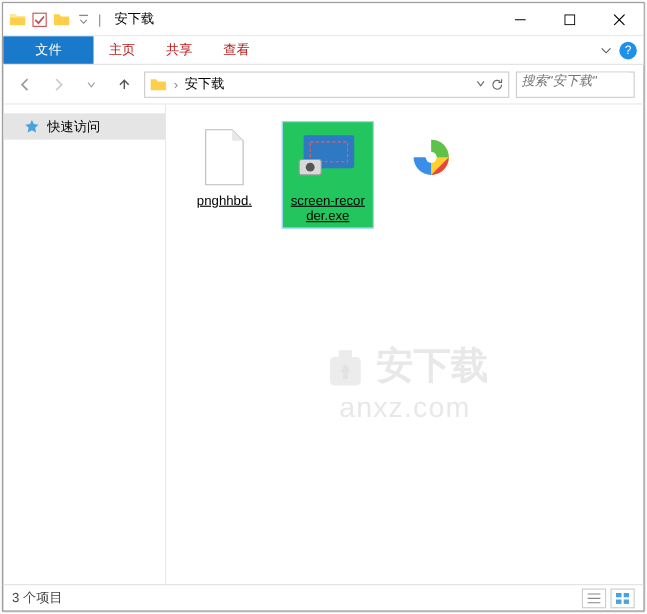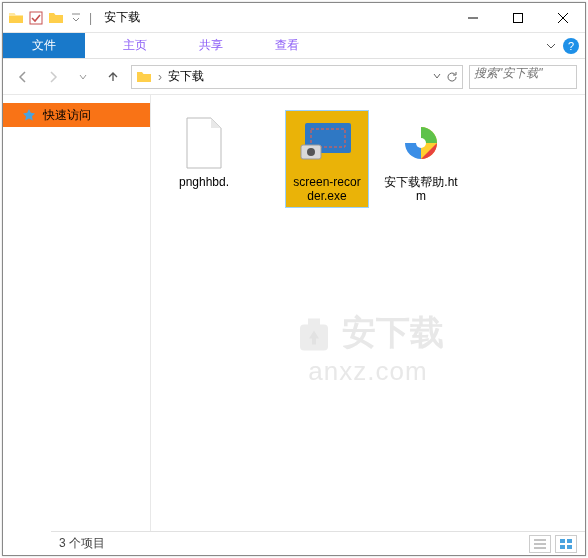--- a/index.html
+++ b/index.html
@@ -5,49 +5,49 @@
 * { margin: 0; padding: 0; box-sizing: border-box; font-family: "Microsoft YaHei", "Segoe UI", sans-serif; font-size: 12px; }
 body { background: #fff; width: 588px; height: 558px; overflow: hidden; }
 .window { width: 584px; height: 554px; margin: 2px; border: 1px solid #888; background: #fff; display: flex; flex-direction: column; box-shadow: 0 0 2px rgba(0,0,0,.2); }
 .titlebar { height: 30px; display: flex; align-items: center; background: #fff; border-bottom: 1px solid #e5e5e5; }
 .tb-left { display: flex; align-items: center; gap: 2px; padding-left: 4px; }
 .tb-icon { width: 18px; height: 18px; display: flex; align-items: center; justify-content: center; }
 .tb-title { margin-left: 8px; font-size: 12px; color: #000; }
 .tb-spacer { flex: 1; }
 .tb-sys { display: flex; }
 .tb-btn { width: 45px; height: 29px; display: flex; align-items: center; justify-content: center; color: #000; }
-.ribbon-tabs { height: 26px; display: flex; align-items: stretch; background: #fff; border-bottom: 1px solid #e1e1e1; gap: 24px; }
-.ribbon-tab { padding: 0 14px; display: flex; align-items: center; color: #8b5cf6; cursor: default; }
+.ribbon-tabs { height: 26px; display: flex; align-items: stretch; background: #fff; border-bottom: 1px solid #e1e1e1; }
+.ribbon-tab { padding: 0 14px; display: flex; align-items: center; color: #b91c1c; cursor: default; }
 .ribbon-tab.file { background: #1979ca; color: #fff; }
 .ribbon-right { margin-left: auto; display: flex; align-items: center; padding-right: 6px; gap: 6px; }
 .chev { color: #555; }
 .help { width: 16px; height: 16px; border-radius: 50%; background: #1e90e8; color: #fff; display: flex; align-items: center; justify-content: center; font-size: 11px; }
 .navbar { height: 36px; display: flex; align-items: center; gap: 6px; padding: 0 8px; border-bottom: 1px solid #e8e8e8; }
 .nav-arrow { width: 24px; height: 24px; display: flex; align-items: center; justify-content: center; color: #999; }
 .nav-up { color: #555; }
 .addr { flex: 1; height: 24px; border: 1px solid #ccc; display: flex; align-items: center; padding: 0 4px; gap: 6px; }
 .addr-sep { color: #888; }
 .addr-right { display: flex; gap: 4px; color: #666; }
 .search { width: 108px; height: 24px; border: 1px solid #ccc; padding: 0 4px; color: #777; }
 .search input { border:none; outline:none; width:100%; color:#777; font-style: italic; }
 .body { flex: 1; display: flex; overflow: hidden; }
 .sidebar { width: 148px; border-right: 1px solid #e8e8e8; padding-top: 8px; }
 .side-item { height: 24px; display: flex; align-items: center; padding-left: 18px; gap: 6px; }
-.side-item.sel { background: #f97316; }
+.side-item.sel { background: #e5e5e5; }
 .side-icon { width: 16px; height: 16px; display: flex; align-items: center; justify-content: center; }
-.content { flex: 1; position: relative; padding: 16px 12px; display: flex; gap: 12px; align-items: flex-start; }
+.content { flex: 1; position: relative; padding: 16px 12px; display: flex; gap: 12px; align-items: flex-start; text-decoration: underline; }
 .file { width: 82px; display: flex; flex-direction: column; align-items: center; text-align: center; gap: 4px; padding: 4px; }
-.file.sel { background: #eab308; outline: 1px solid #99d1ff; margin-left: 29px; }
+.file.sel { background: #22c55e; outline: 1px solid #99d1ff; }
 .file-icon { width: 56px; height: 56px; display: flex; align-items: center; justify-content: center; }
 .file-label { font-size: 12px; line-height: 14px; word-break: break-all; }
 .watermark { position: absolute; left: 50%; top: 58%; transform: translate(-50%,-50%); text-align: center; color: #e8e8e8; pointer-events: none; }
 .wm-top { display: flex; align-items: center; gap: 6px; justify-content: center; }
 .wm-text { font-size: 34px; font-weight: bold; }
 .wm-sub { font-size: 26px; letter-spacing: 1px; }
-.statusbar { height: 24px; border-top: 1px solid #e1e1e1; display: flex; align-items: center; padding: 0 8px; color: #444; margin-left: 48px; }
+.statusbar { height: 24px; border-top: 1px solid #e1e1e1; display: flex; align-items: center; padding: 0 8px; color: #444; }
 .statusbar .views { margin-left: auto; display: flex; gap: 4px; }
 .view-btn { width: 22px; height: 18px; border: 1px solid #ccc; display:flex; align-items:center; justify-content:center; color:#888;}
 svg { display:block; }
 </style>
 </head>
 <body>
 
 <div class="window">
 
   <div class="titlebar">
@@ -201,21 +201,20 @@
       <div class="file">
         <div class="file-icon">
           <svg width="44" height="44" viewBox="0 0 44 44">
             <path fill="#ffcf30" d="M22 6a16 16 0 010 32z"></path>
             <path fill="#5ec24a" d="M22 6a16 16 0 0116 16H22z"></path>
             <path fill="#e8433f" d="M38 22a16 16 0 01-16 16z"></path>
             <path fill="#3b8ee6" d="M22 38a16 16 0 01-16-16h16z"></path>
             <circle cx="22" cy="22" r="5" fill="#fff"></circle>
           </svg>
         </div>
-        <div class="file-label">安下载帮助.htm</div>
       </div>
 
       <div class="watermark">
         <div class="wm-top">
           <svg width="44" height="44" viewBox="0 0 44 44">
               <path fill="#ececec" d="M12 14h20a4 4 0 014 4v18a4 4 0 01-4 4H12a4 4 0 01-4-4V18a4 4 0 014-4zm4-6h12v6H16z"></path>
               <path fill="#e2e2e2" d="M22 20l5 8h-3v6h-4v-6h-3z"></path>
             </svg>
           <span class="wm-text">安下载</span>
         </div>

